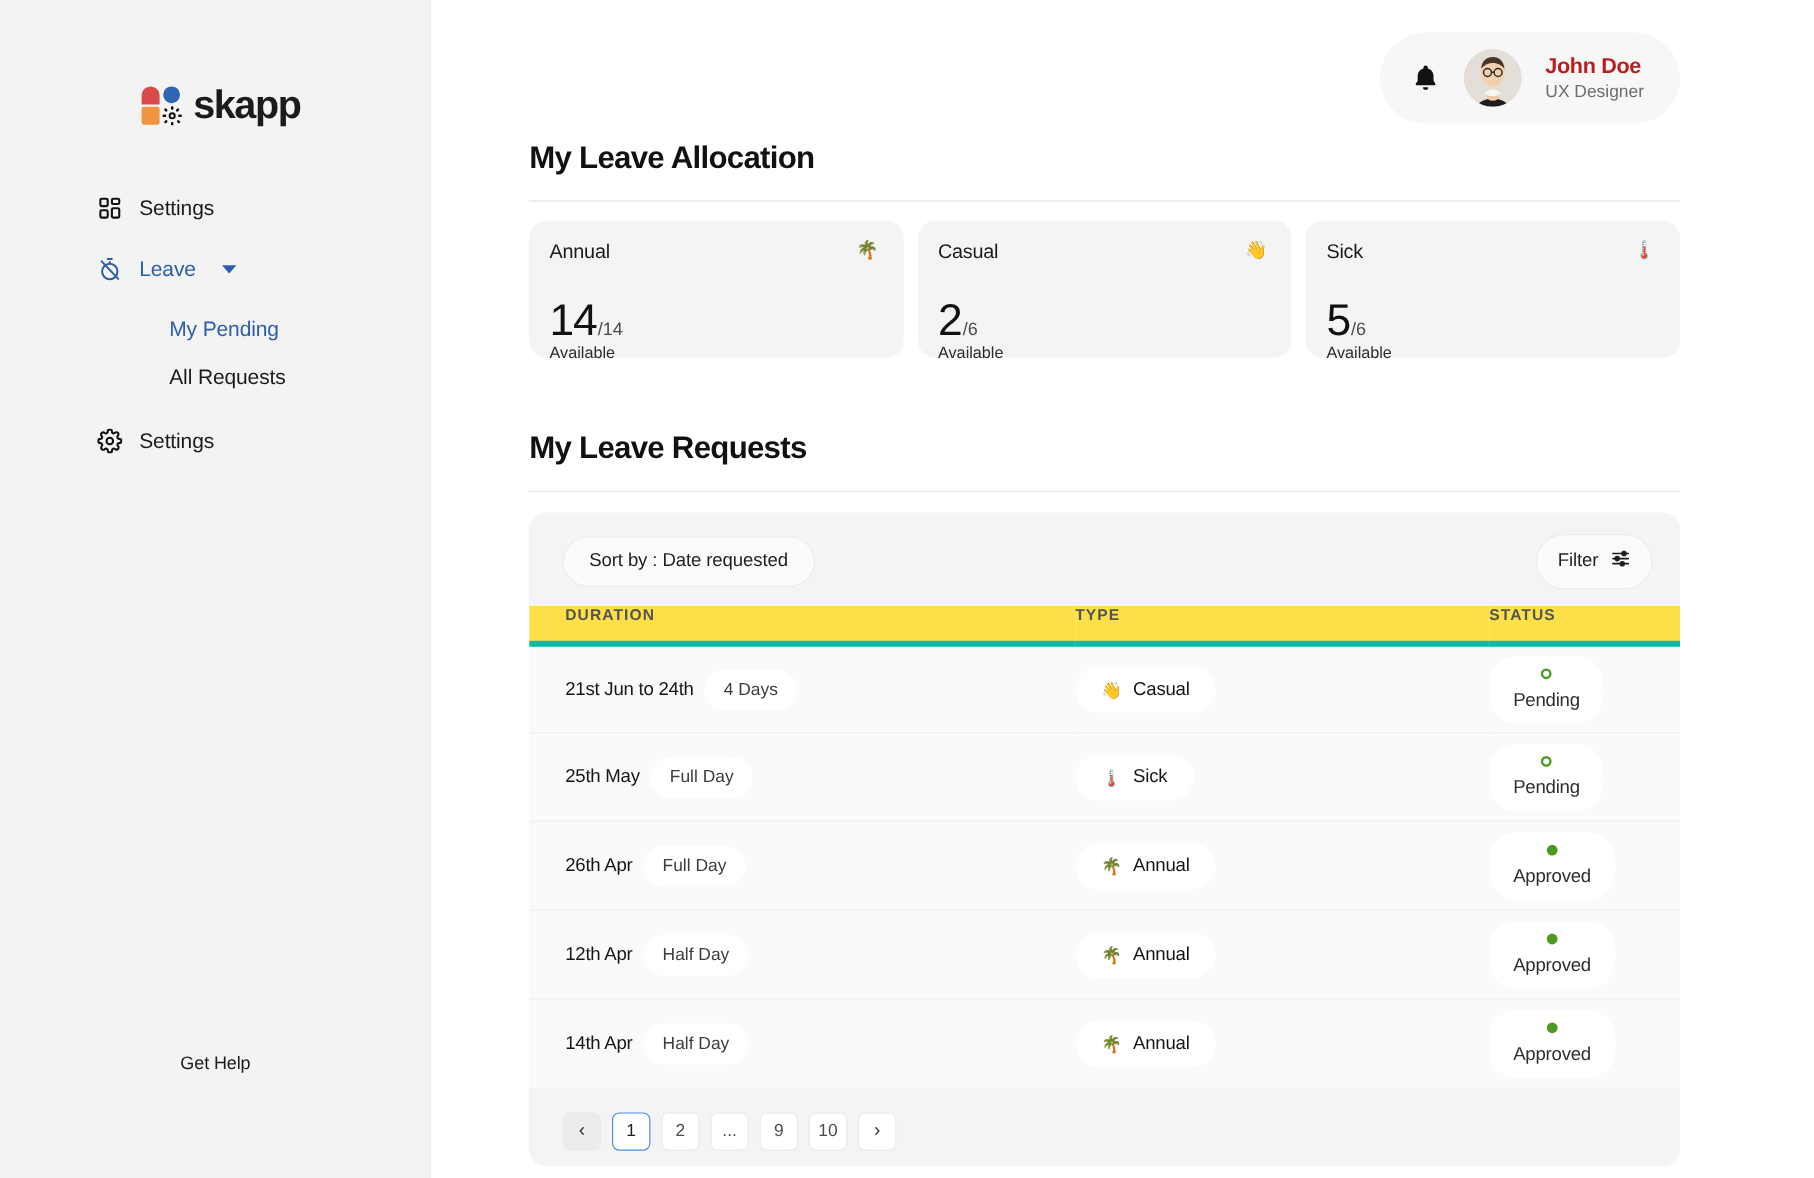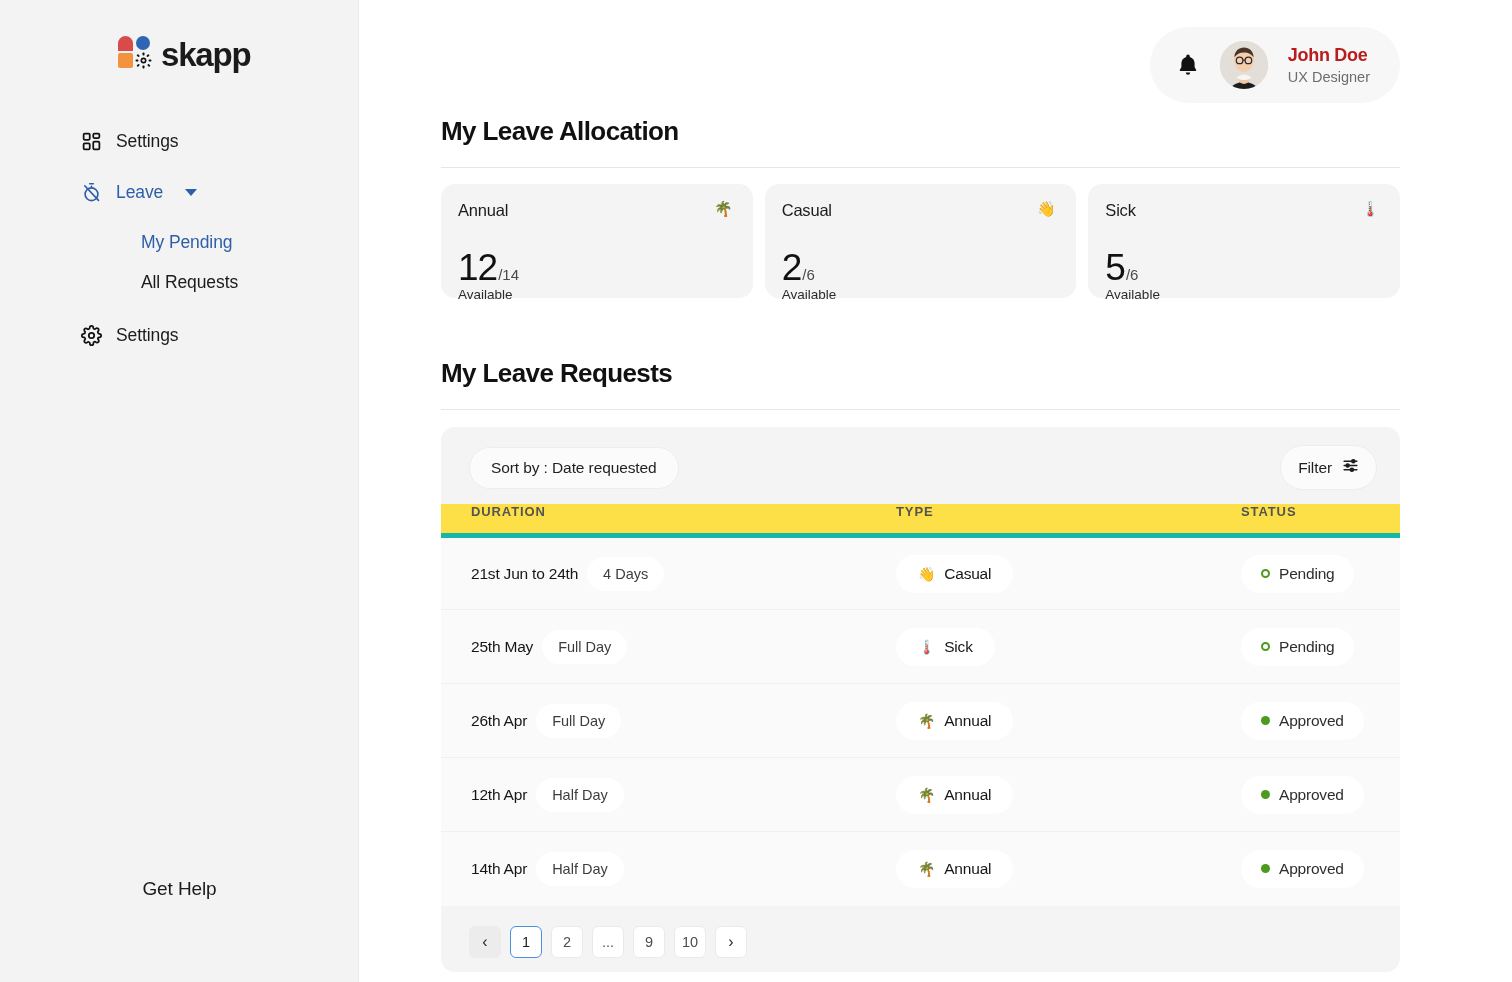--- a/index.html
+++ b/index.html
@@ -29,23 +29,23 @@
     width: 359px;
     height: 982px;
     background: #f3f3f3;
     border-right: 1px solid #e8e8e8;
     position: relative;
     flex: 0 0 359px;
   }
 
   .logo-wrap {
     display: flex;
-    align-items: flex-start;
+    align-items: flex-end;
     gap: 9px;
-    padding: 36px 0 0 118px;
+    padding: 68px 0 0 118px;
   }
 
   .logo-mark {
     position: relative;
     width: 34px;
     height: 34px;
   }
   .logo-q-red {
     position: absolute;
     left: 0; top: 0;
@@ -161,21 +161,21 @@
     color: #111111;
     letter-spacing: -0.2px;
   }
 
   .get-help {
     position: absolute;
     left: 0;
     top: 878px;
     width: 359px;
     text-align: center;
-    font-size: 19px;
+    font-size: 15px;
     color: #1b1b1b;
     cursor: pointer;
     letter-spacing: -0.1px;
   }
 
   
   .main {
     flex: 1;
     height: 982px;
     background: #ffffff;
@@ -400,20 +400,21 @@
   .status-chip {
     background: #ffffff;
     border-radius: 22px;
     padding: 10px 20px;
     font-size: 15.5px;
     color: #2e2e2e;
     display: inline-flex;
     align-items: center;
     gap: 9px;
     letter-spacing: -0.2px;
+    flex-direction: column;
   }
   .dot {
     width: 9px; height: 9px;
     border-radius: 50%;
     flex: 0 0 9px;
   }
   .dot.pending {
     background: transparent;
     border: 2px solid #4c9a1f;
   }
@@ -569,21 +570,21 @@
       <div class="title-rule"></div>
 
       <div class="alloc-row">
 
         <div class="alloc-card">
           <div class="alloc-head">
             <span class="alloc-name">Annual</span>
             <span class="alloc-emoji">🌴</span>
           </div>
           <div class="alloc-count">
-            <span class="alloc-num">12</span>
+            <span class="alloc-num">14</span>
             <span class="alloc-total">/14</span>
           </div>
           <div class="alloc-avail">Available</div>
         </div>
 
         <div class="alloc-card">
           <div class="alloc-head">
             <span class="alloc-name">Casual</span>
             <span class="alloc-emoji">👋</span>
           </div>

